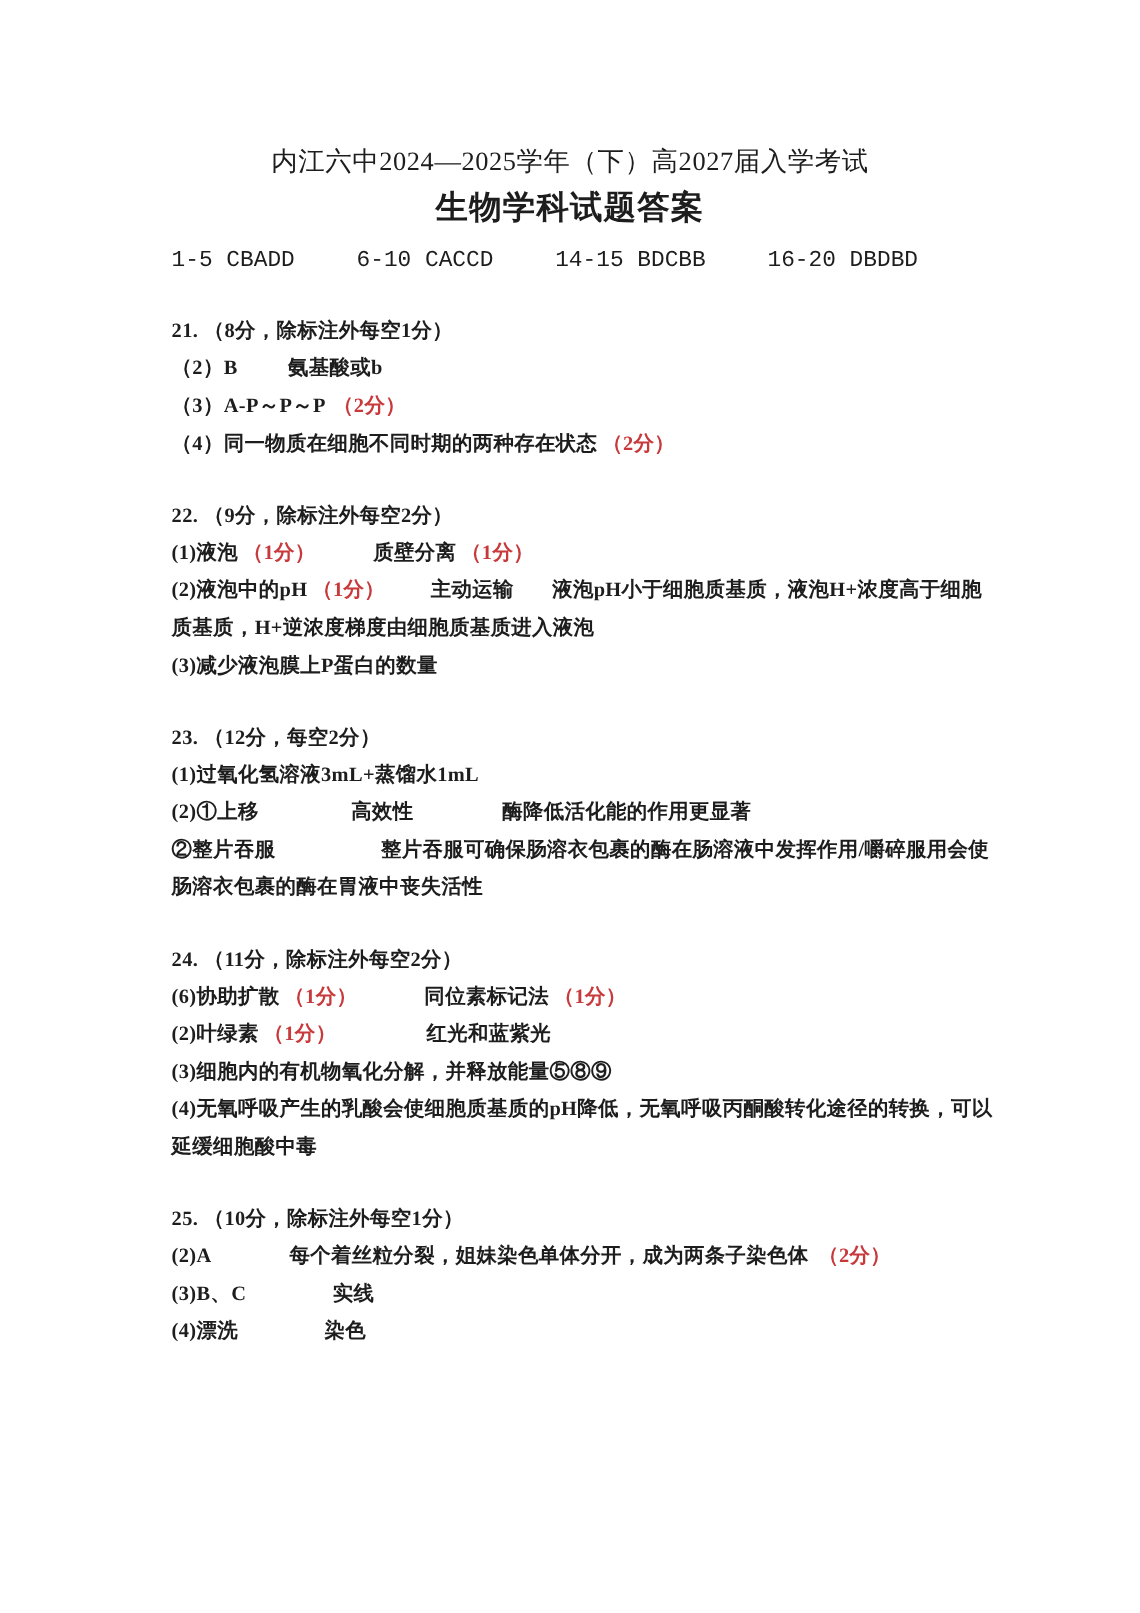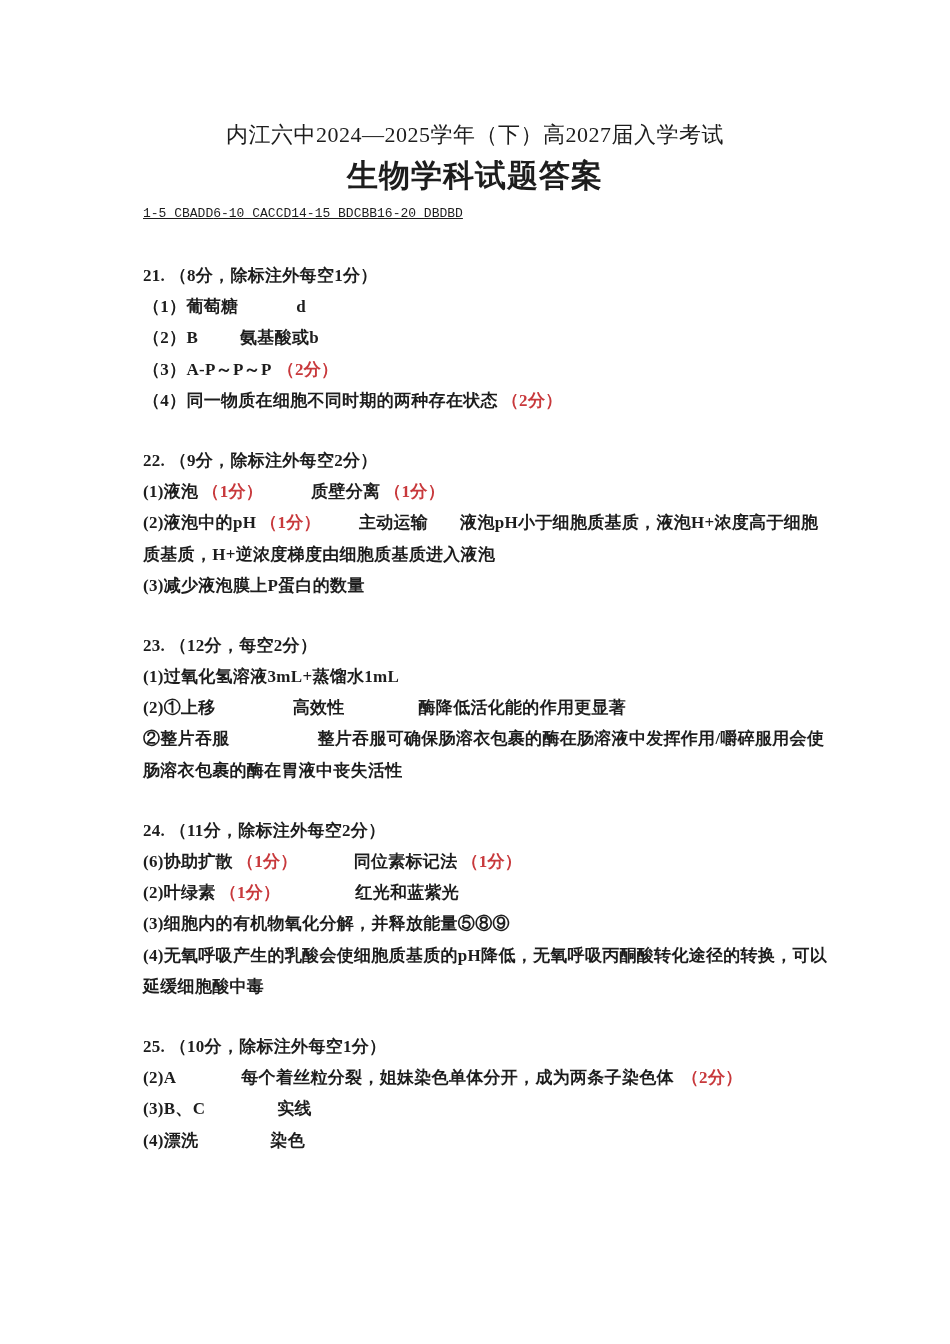--- a/index.html
+++ b/index.html
@@ -20,36 +20,35 @@
     text-align: center;
     font-size: 22px;
     letter-spacing: 0.5px;
     white-space: nowrap;
   }
   .doc-title {
     position: absolute;
     top: 155px; left: 0;
     width: 100%;
     text-align: center;
-    font-size: 31px;
+    font-size: 27px;
     font-weight: bold;
     letter-spacing: 1px;
     margin: 0;
     white-space: nowrap;
   }
   .answer-key-row {
     position: absolute;
     top: 206px; left: 143px;
     width: 622px;
     display: flex;
-    justify-content: flex-start;
-    font-size: 13px;
+    justify-content: space-between;
+    font-size: 19px;
     font-family: "Liberation Mono", "DejaVu Sans Mono", monospace;
     white-space: nowrap;
-    text-decoration: underline;
   }
   .questions {
     position: absolute;
     top: 260px; left: 143px;
     width: 760px;
   }
   .q-block { margin-bottom: 29px; font-weight: bold; }
   .q-line {
     height: 31.2px;
     line-height: 31.2px;
@@ -71,21 +70,20 @@
   <div class="answer-key-row">
       <span>1-5 CBADD</span>
       <span>6-10 CACCD</span>
       <span>14-15 BDCBB</span>
       <span>16-20 DBDBD</span>
     </div>
 
   <div class="questions">
       <div class="q-block">
         <div class="q-line"><span class="seg">21. （8分，除标注外每空1分）</span></div>
-        <div class="q-line"><span class="seg">（1）葡萄糖</span><span class="seg" style="margin-left: 58px;">d</span></div>
         <div class="q-line"><span class="seg">（2）B</span><span class="seg" style="margin-left: 42px;">氨基酸或b</span></div>
         <div class="q-line"><span class="seg">（3）A-P～P～P</span><span class="seg red" style="margin-left: 6px;">（2分）</span></div>
         <div class="q-line"><span class="seg">（4）同一物质在细胞不同时期的两种存在状态</span><span class="seg red" style="margin-left: 4px;">（2分）</span></div>
       </div>
       <div class="q-block">
         <div class="q-line"><span class="seg">22. （9分，除标注外每空2分）</span></div>
         <div class="q-line"><span class="seg">(1)液泡</span><span class="seg red" style="margin-left: 4px;">（1分）</span><span class="seg" style="margin-left: 48px;">质壁分离</span><span class="seg red" style="margin-left: 4px;">（1分）</span></div>
         <div class="q-line"><span class="seg">(2)液泡中的pH</span><span class="seg red" style="margin-left: 4px;">（1分）</span><span class="seg" style="margin-left: 38px;">主动运输</span><span class="seg" style="margin-left: 32px;">液泡pH小于细胞质基质，液泡H+浓度高于细胞</span></div>
         <div class="q-line"><span class="seg">质基质，H+逆浓度梯度由细胞质基质进入液泡</span></div>
         <div class="q-line"><span class="seg">(3)减少液泡膜上P蛋白的数量</span></div>

